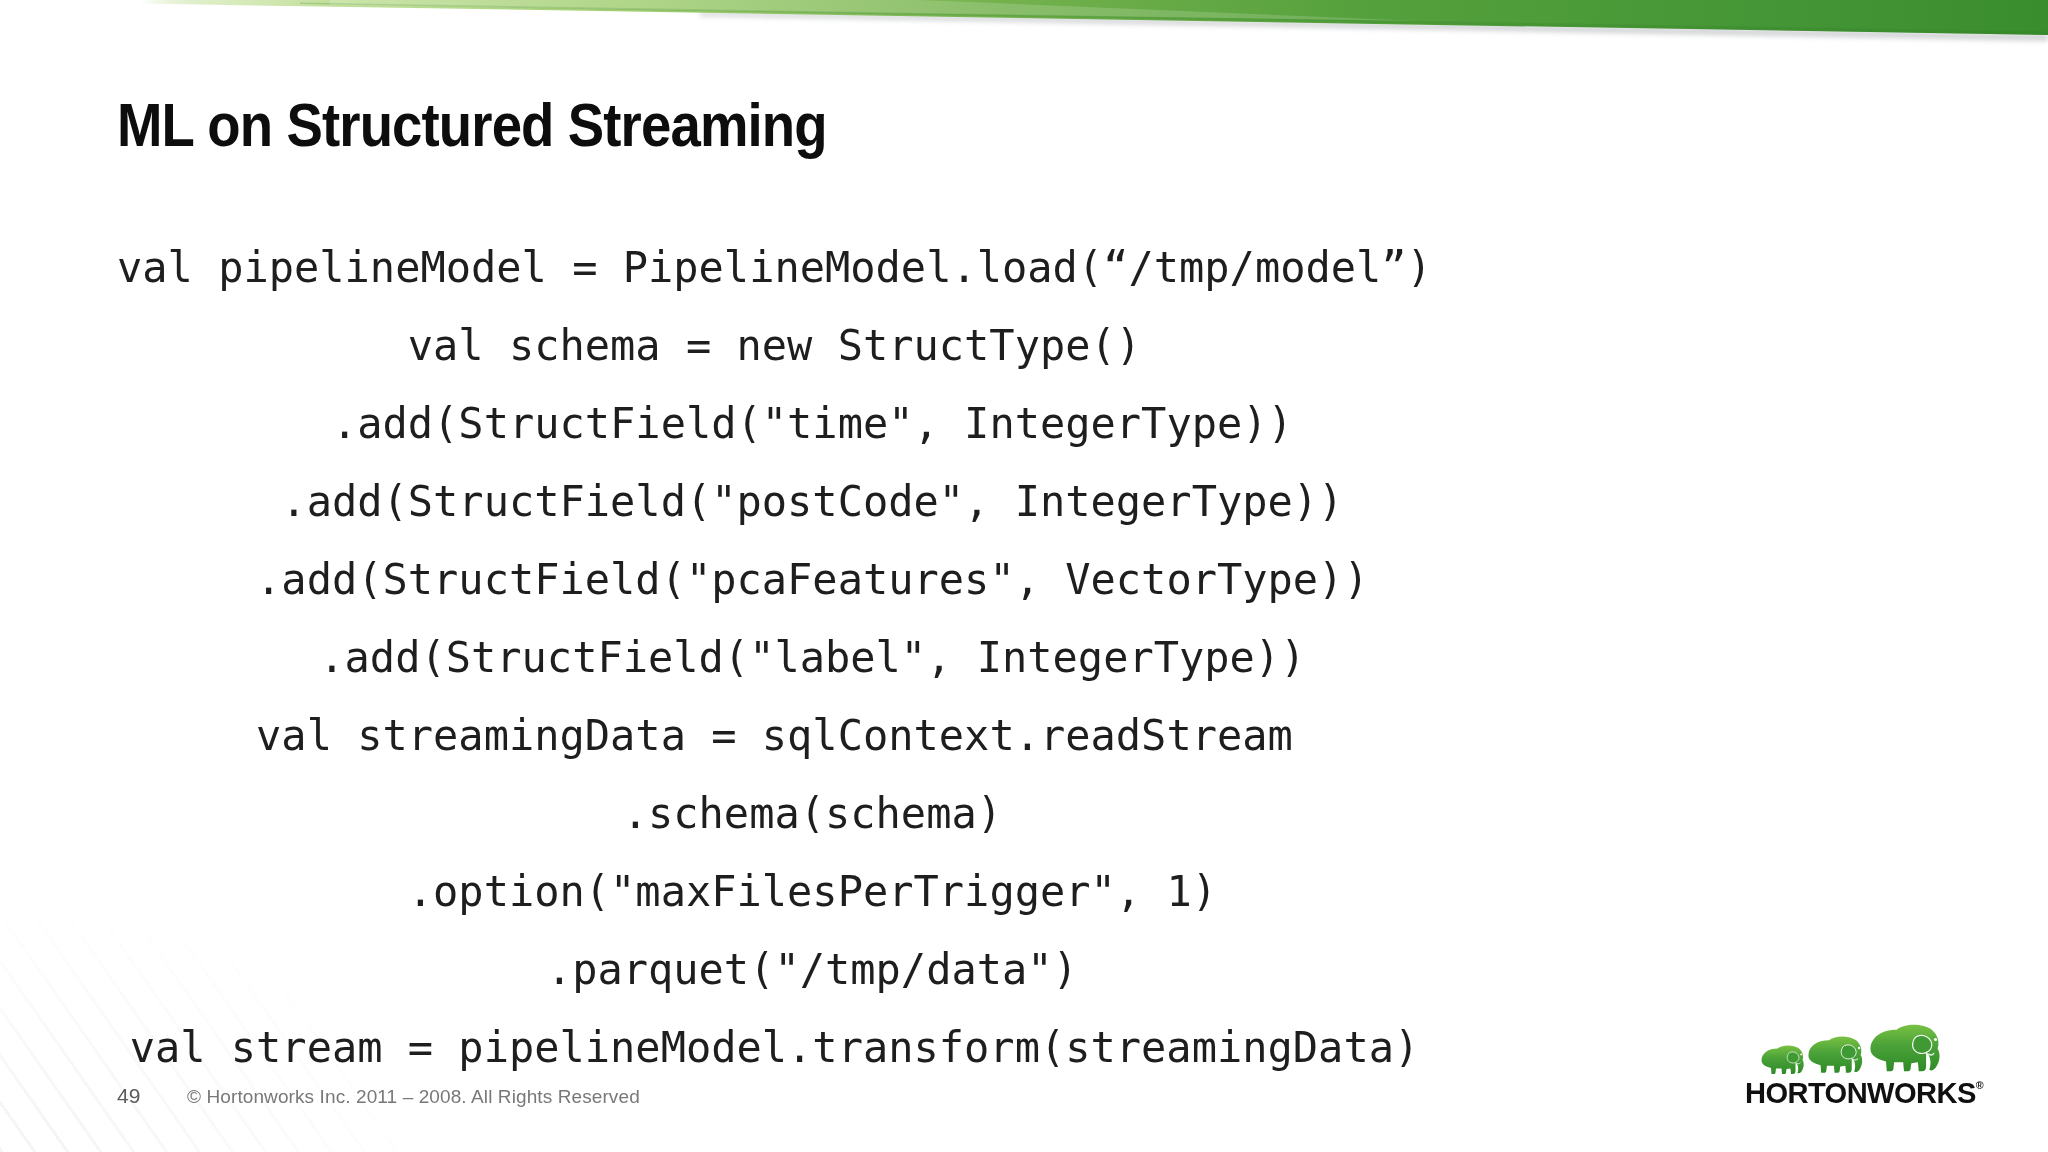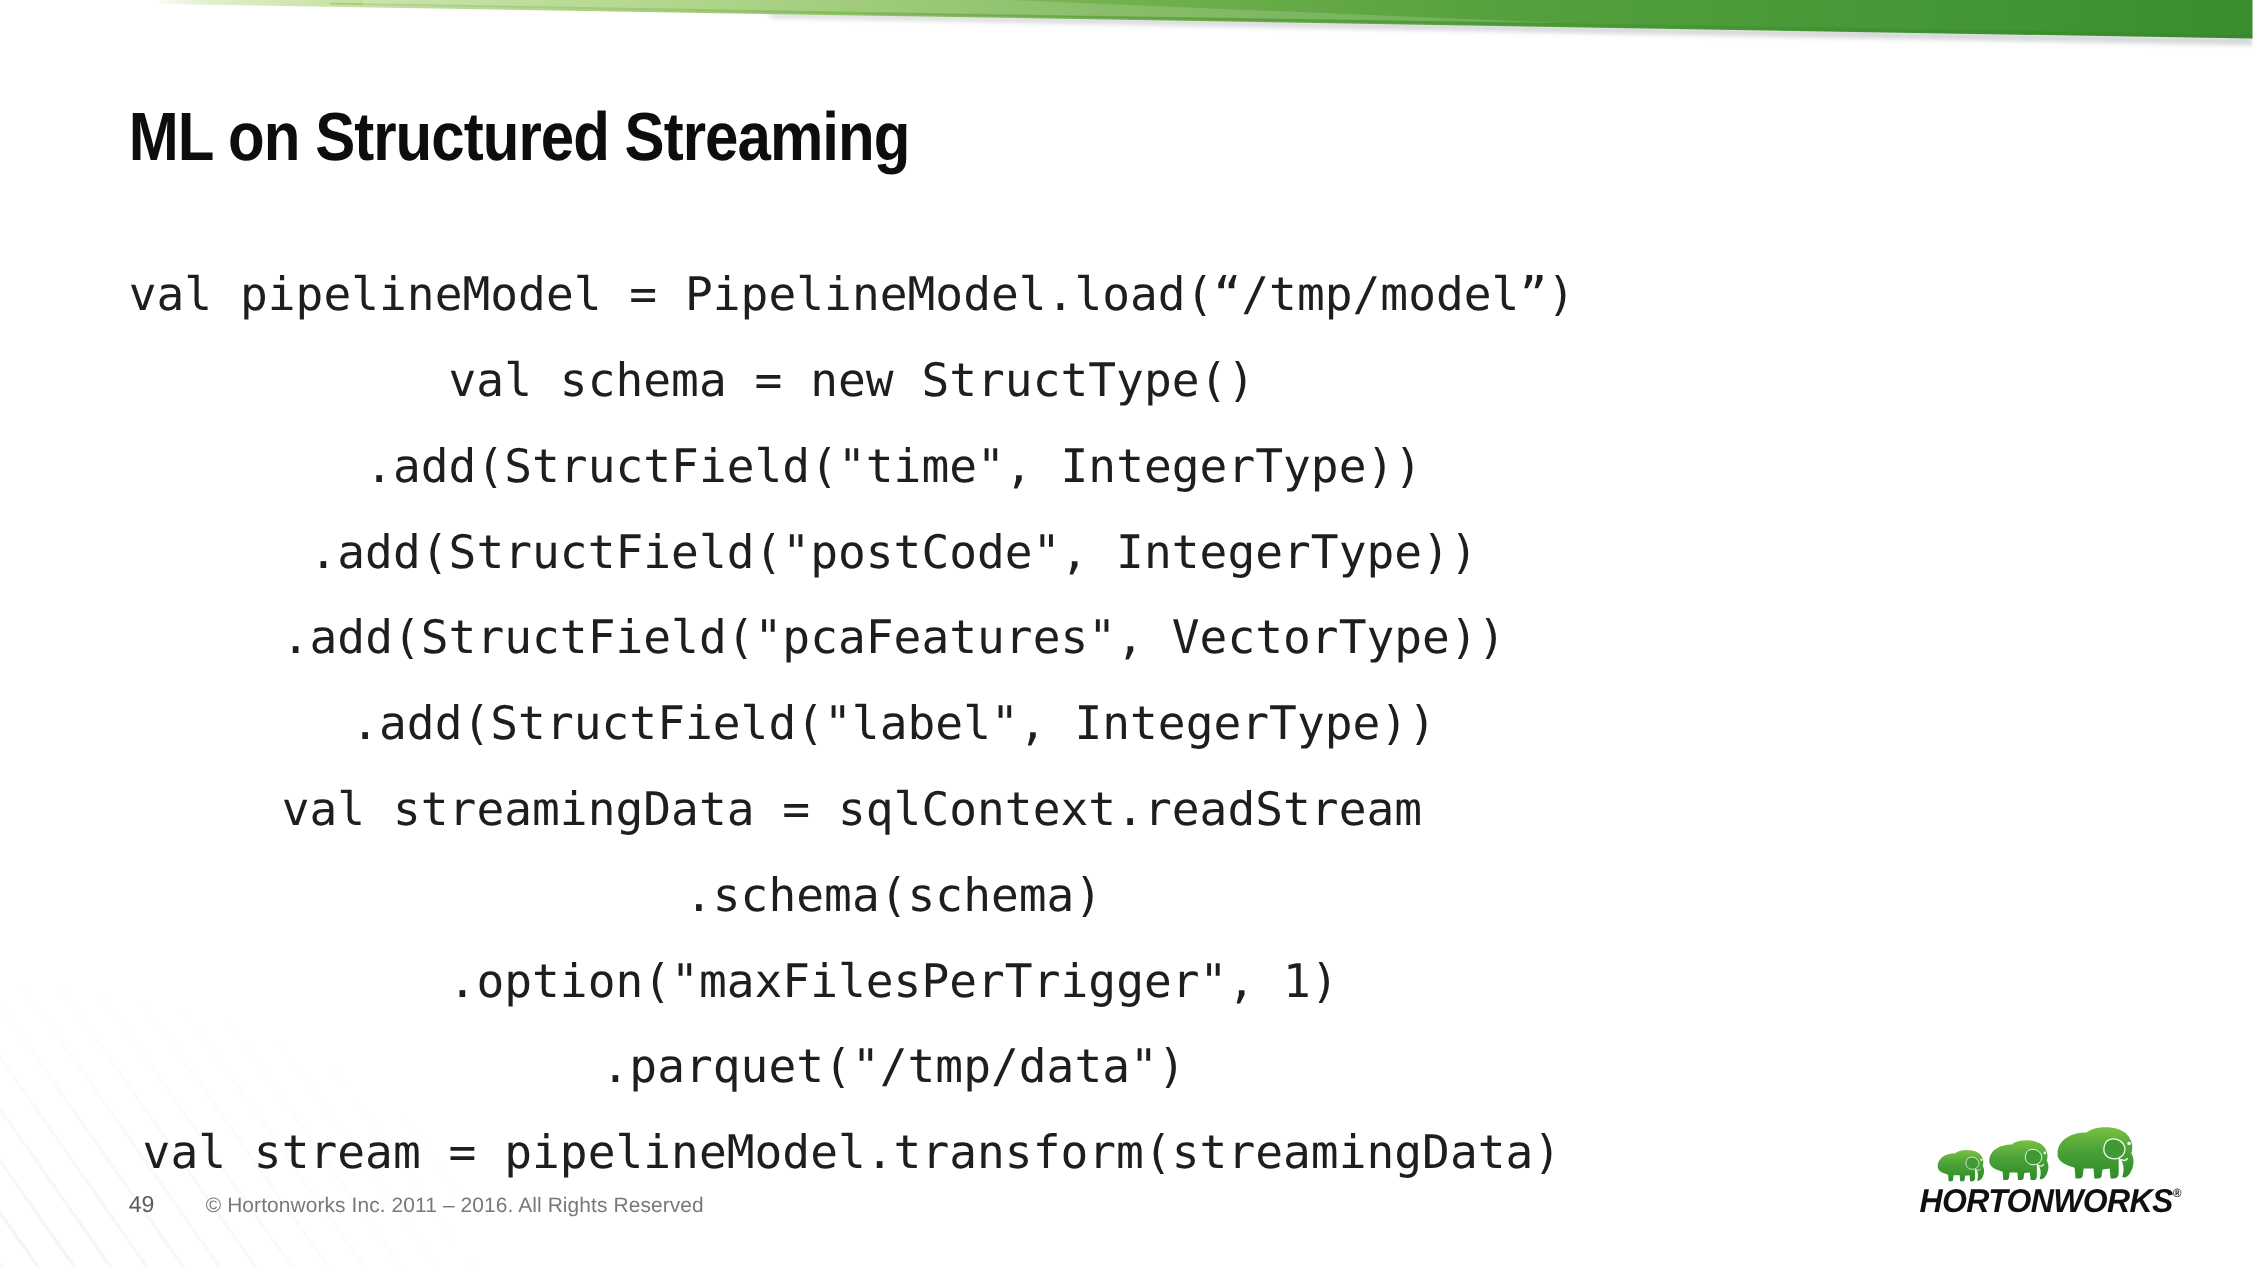--- a/index.html
+++ b/index.html
@@ -73,21 +73,20 @@
     letter-spacing: 0.1px;
   }
 
   
   .logo {
     position: absolute;
     left: 1742px;
     top: 1016px;
     width: 230px;
     height: 100px;
-    font-style: italic;
   }
   .elephants {
     position: absolute;
     left: 14px;
     top: 0;
   }
   .wordmark {
     position: absolute;
     left: 3px;
     top: 60px;
@@ -156,21 +155,21 @@
     <polygon points="330,0 920,0 1420,21 330,5" fill="#ffffff" opacity="0.16"></polygon>
   </svg>
 
   <h1 class="slide-title">ML on Structured Streaming</h1>
 
   <div class="code-block"><div class="code-line">val pipelineModel = PipelineModel.load(“/tmp/model”)</div><div class="code-line">val schema = new StructType()</div><div class="code-line">   .add(StructField("time", IntegerType))</div><div class="code-line">   .add(StructField("postCode", IntegerType))</div><div class="code-line">   .add(StructField("pcaFeatures", VectorType))</div><div class="code-line">   .add(StructField("label", IntegerType))</div><div class="code-line">val streamingData = sqlContext.readStream</div><div class="code-line">   .schema(schema)</div><div class="code-line">   .option("maxFilesPerTrigger", 1)</div><div class="code-line">   .parquet("/tmp/data")</div><div class="code-line">val stream = pipelineModel.transform(streamingData)</div></div>
 
   <div class="texture"></div>
 
   <span class="page-number">49</span>
-  <span class="copyright">© Hortonworks Inc. 2011 – 2016. All Rights Reserved</span>
+  <span class="copyright">© Hortonworks Inc. 2011 – 2008. All Rights Reserved</span>
 
   <div class="logo">
     <svg class="elephants" width="200" height="62" viewBox="0 0 220 68" aria-hidden="true">
       <defs>
         <linearGradient id="eleGrad" x1="0" y1="0" x2="0" y2="1">
           <stop offset="0" stop-color="#79c143"></stop>
           <stop offset="0.45" stop-color="#4aa238"></stop>
           <stop offset="1" stop-color="#2f8b28"></stop>
         </linearGradient>
         <g id="ele">

